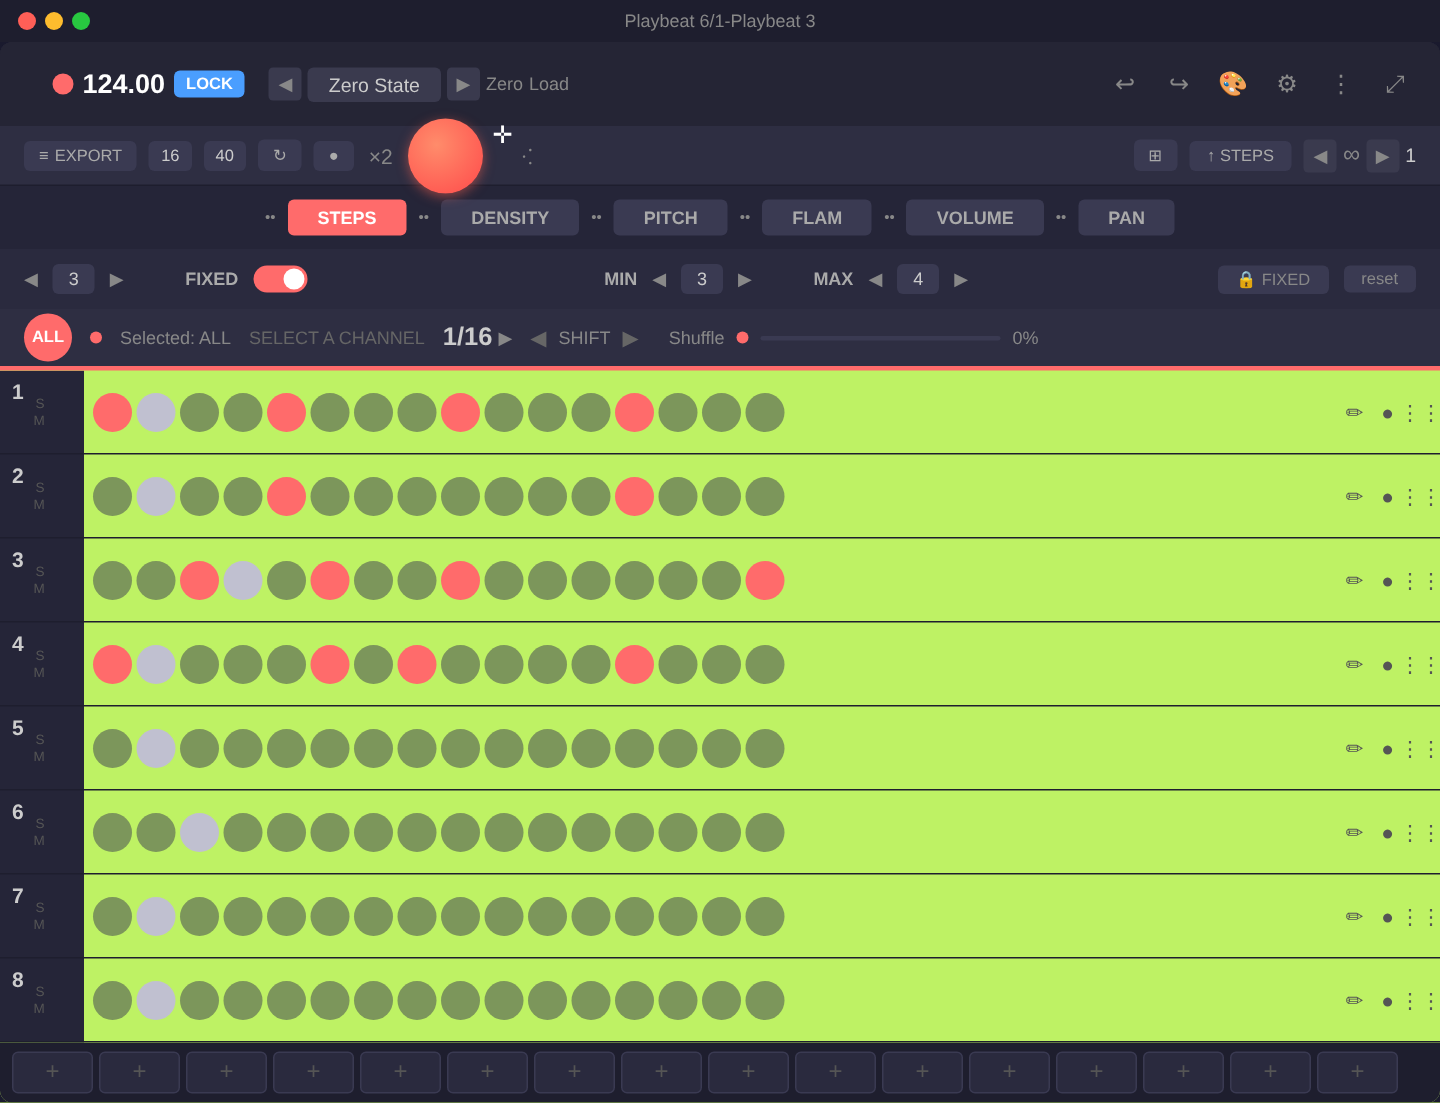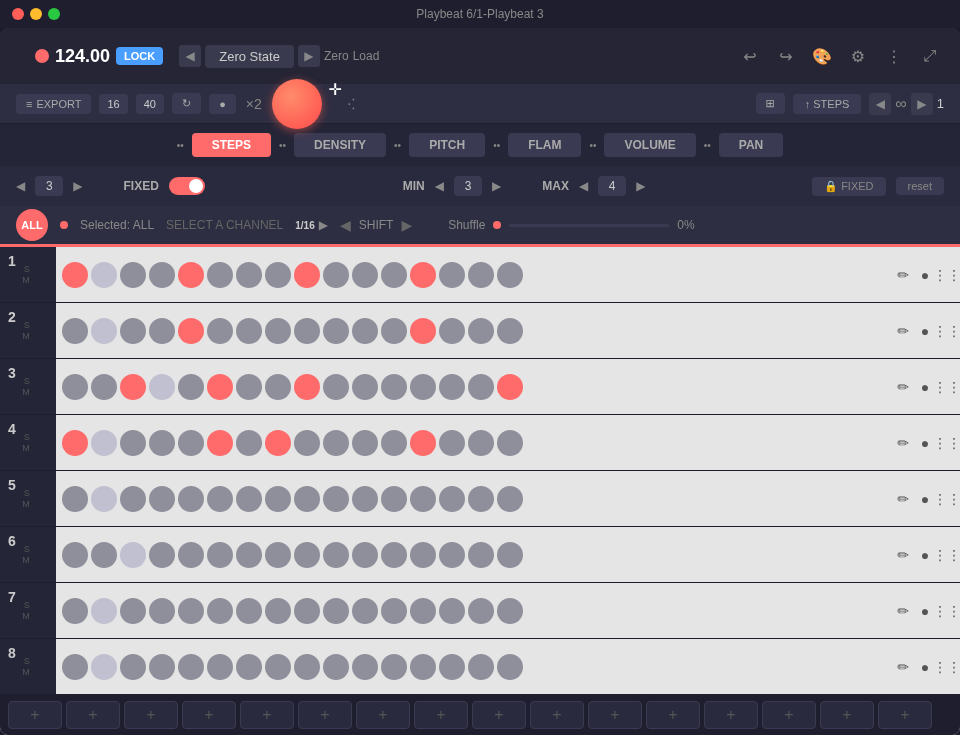--- a/index.html
+++ b/index.html
@@ -317,21 +317,21 @@
       border-radius: 4px;
       font-size: 11px;
       cursor: pointer;
     }
 
     
     .sequencer {
       flex: 1;
       display: flex;
       flex-direction: column;
-      background: #e5e5e5;
+      background: #bef264;
       overflow: hidden;
     }
 
     
     .transport-bar {
       background: #2e2e42;
       padding: 6px 16px;
       display: flex;
       align-items: center;
       gap: 12px;
@@ -373,21 +373,21 @@
     }
     .div-arrow {
       background: none;
       border: none;
       color: #888;
       cursor: pointer;
       font-size: 12px;
     }
     .div-value {
       color: #ccc;
-      font-size: 10px;
+      font-size: 17px;
       font-weight: 600;
     }
     .shift-section {
       display: flex;
       align-items: center;
       gap: 8px;
     }
     .shift-arrow {
       background: none;
       border: none;
@@ -396,21 +396,21 @@
       font-size: 14px;
     }
     .shift-label {
       color: #888;
       font-size: 12px;
     }
     .shuffle-section {
       display: flex;
       align-items: center;
       gap: 8px;
-      margin-left: 24px;
+      margin-left: 8px;
       text-align: right;
     }
     .shuffle-label {
       color: #888;
       font-size: 12px;
     }
     .shuffle-dot { background: #ff6b6b; }
     .shuffle-bar {
       width: 160px;
       height: 3px;

